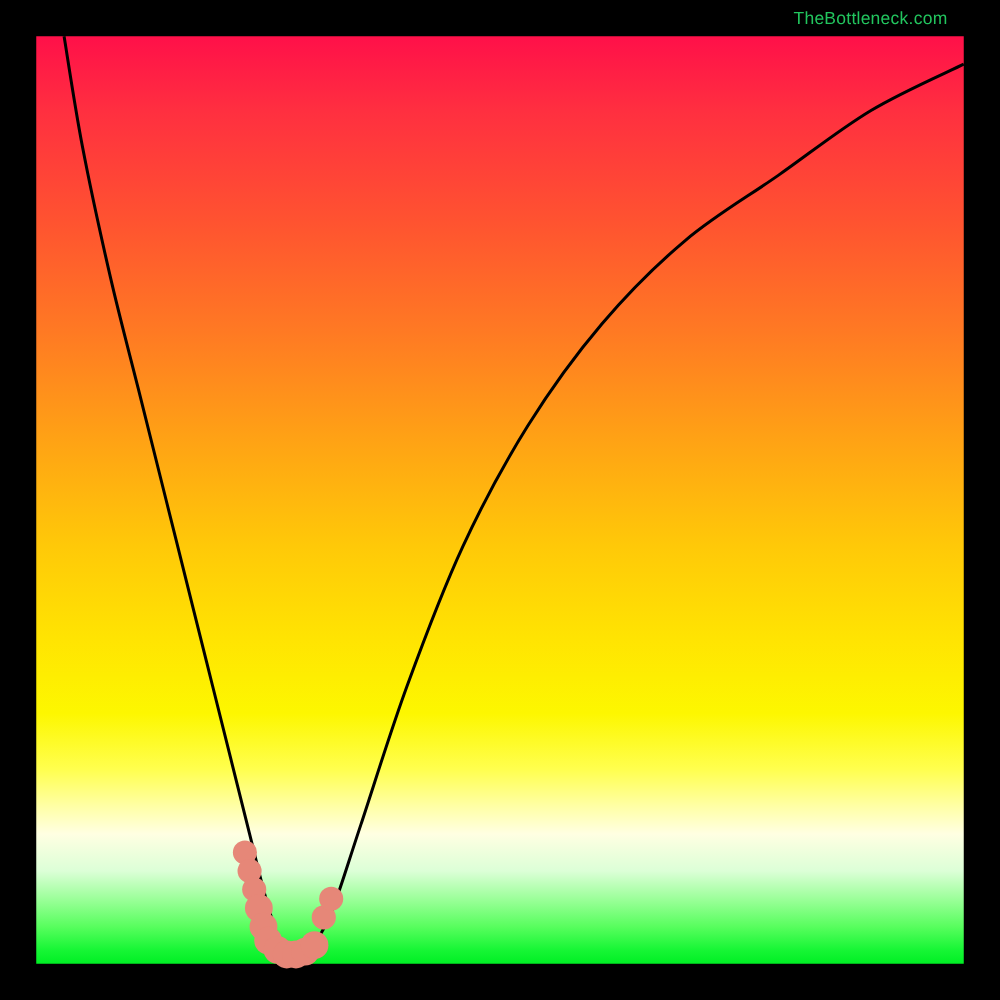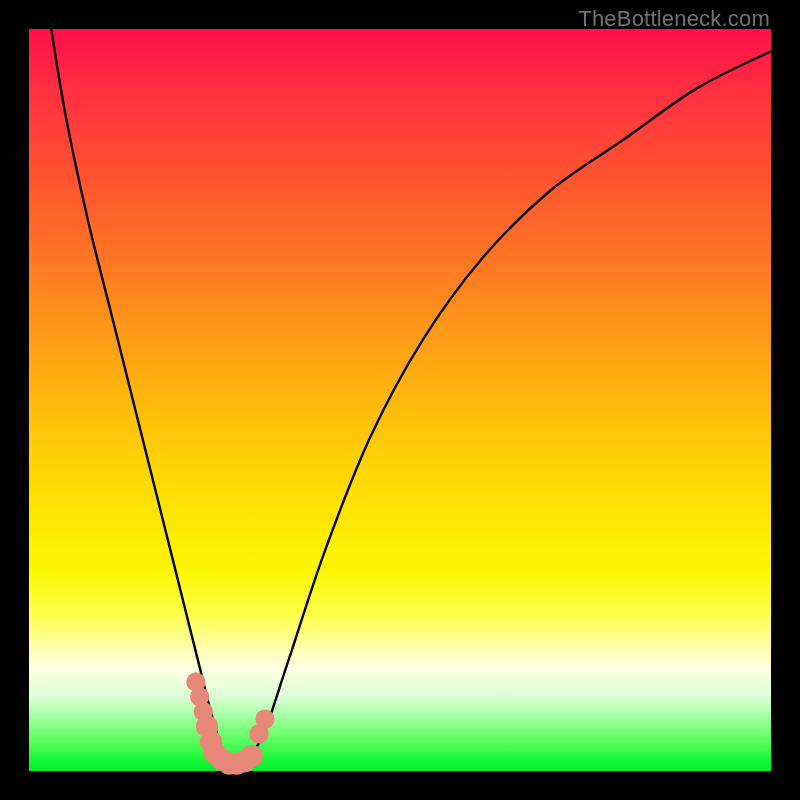--- a/index.html
+++ b/index.html
@@ -31,23 +31,23 @@
        #ffffe2 86%,
        #dcffd7 90%,
        #9cff9a 93%,
        #58fe5e 96%,
        #17f635 98.5%,
        #00ef24 100%);
   }
   .watermark {
     position: absolute;
     top: 6px;
-    right: 30px;
-    color: #737373;
-    font-size: 22px;
+    right: 42px;
+    color: #22c55e;
+    font-size: 14px;
     font-weight: 500;
     letter-spacing: 0.2px;
   }
   svg.curve {
     position: absolute;
     left: 29px;
     top: 29px;
     width: 742px;
     height: 742px;
     overflow: visible;

